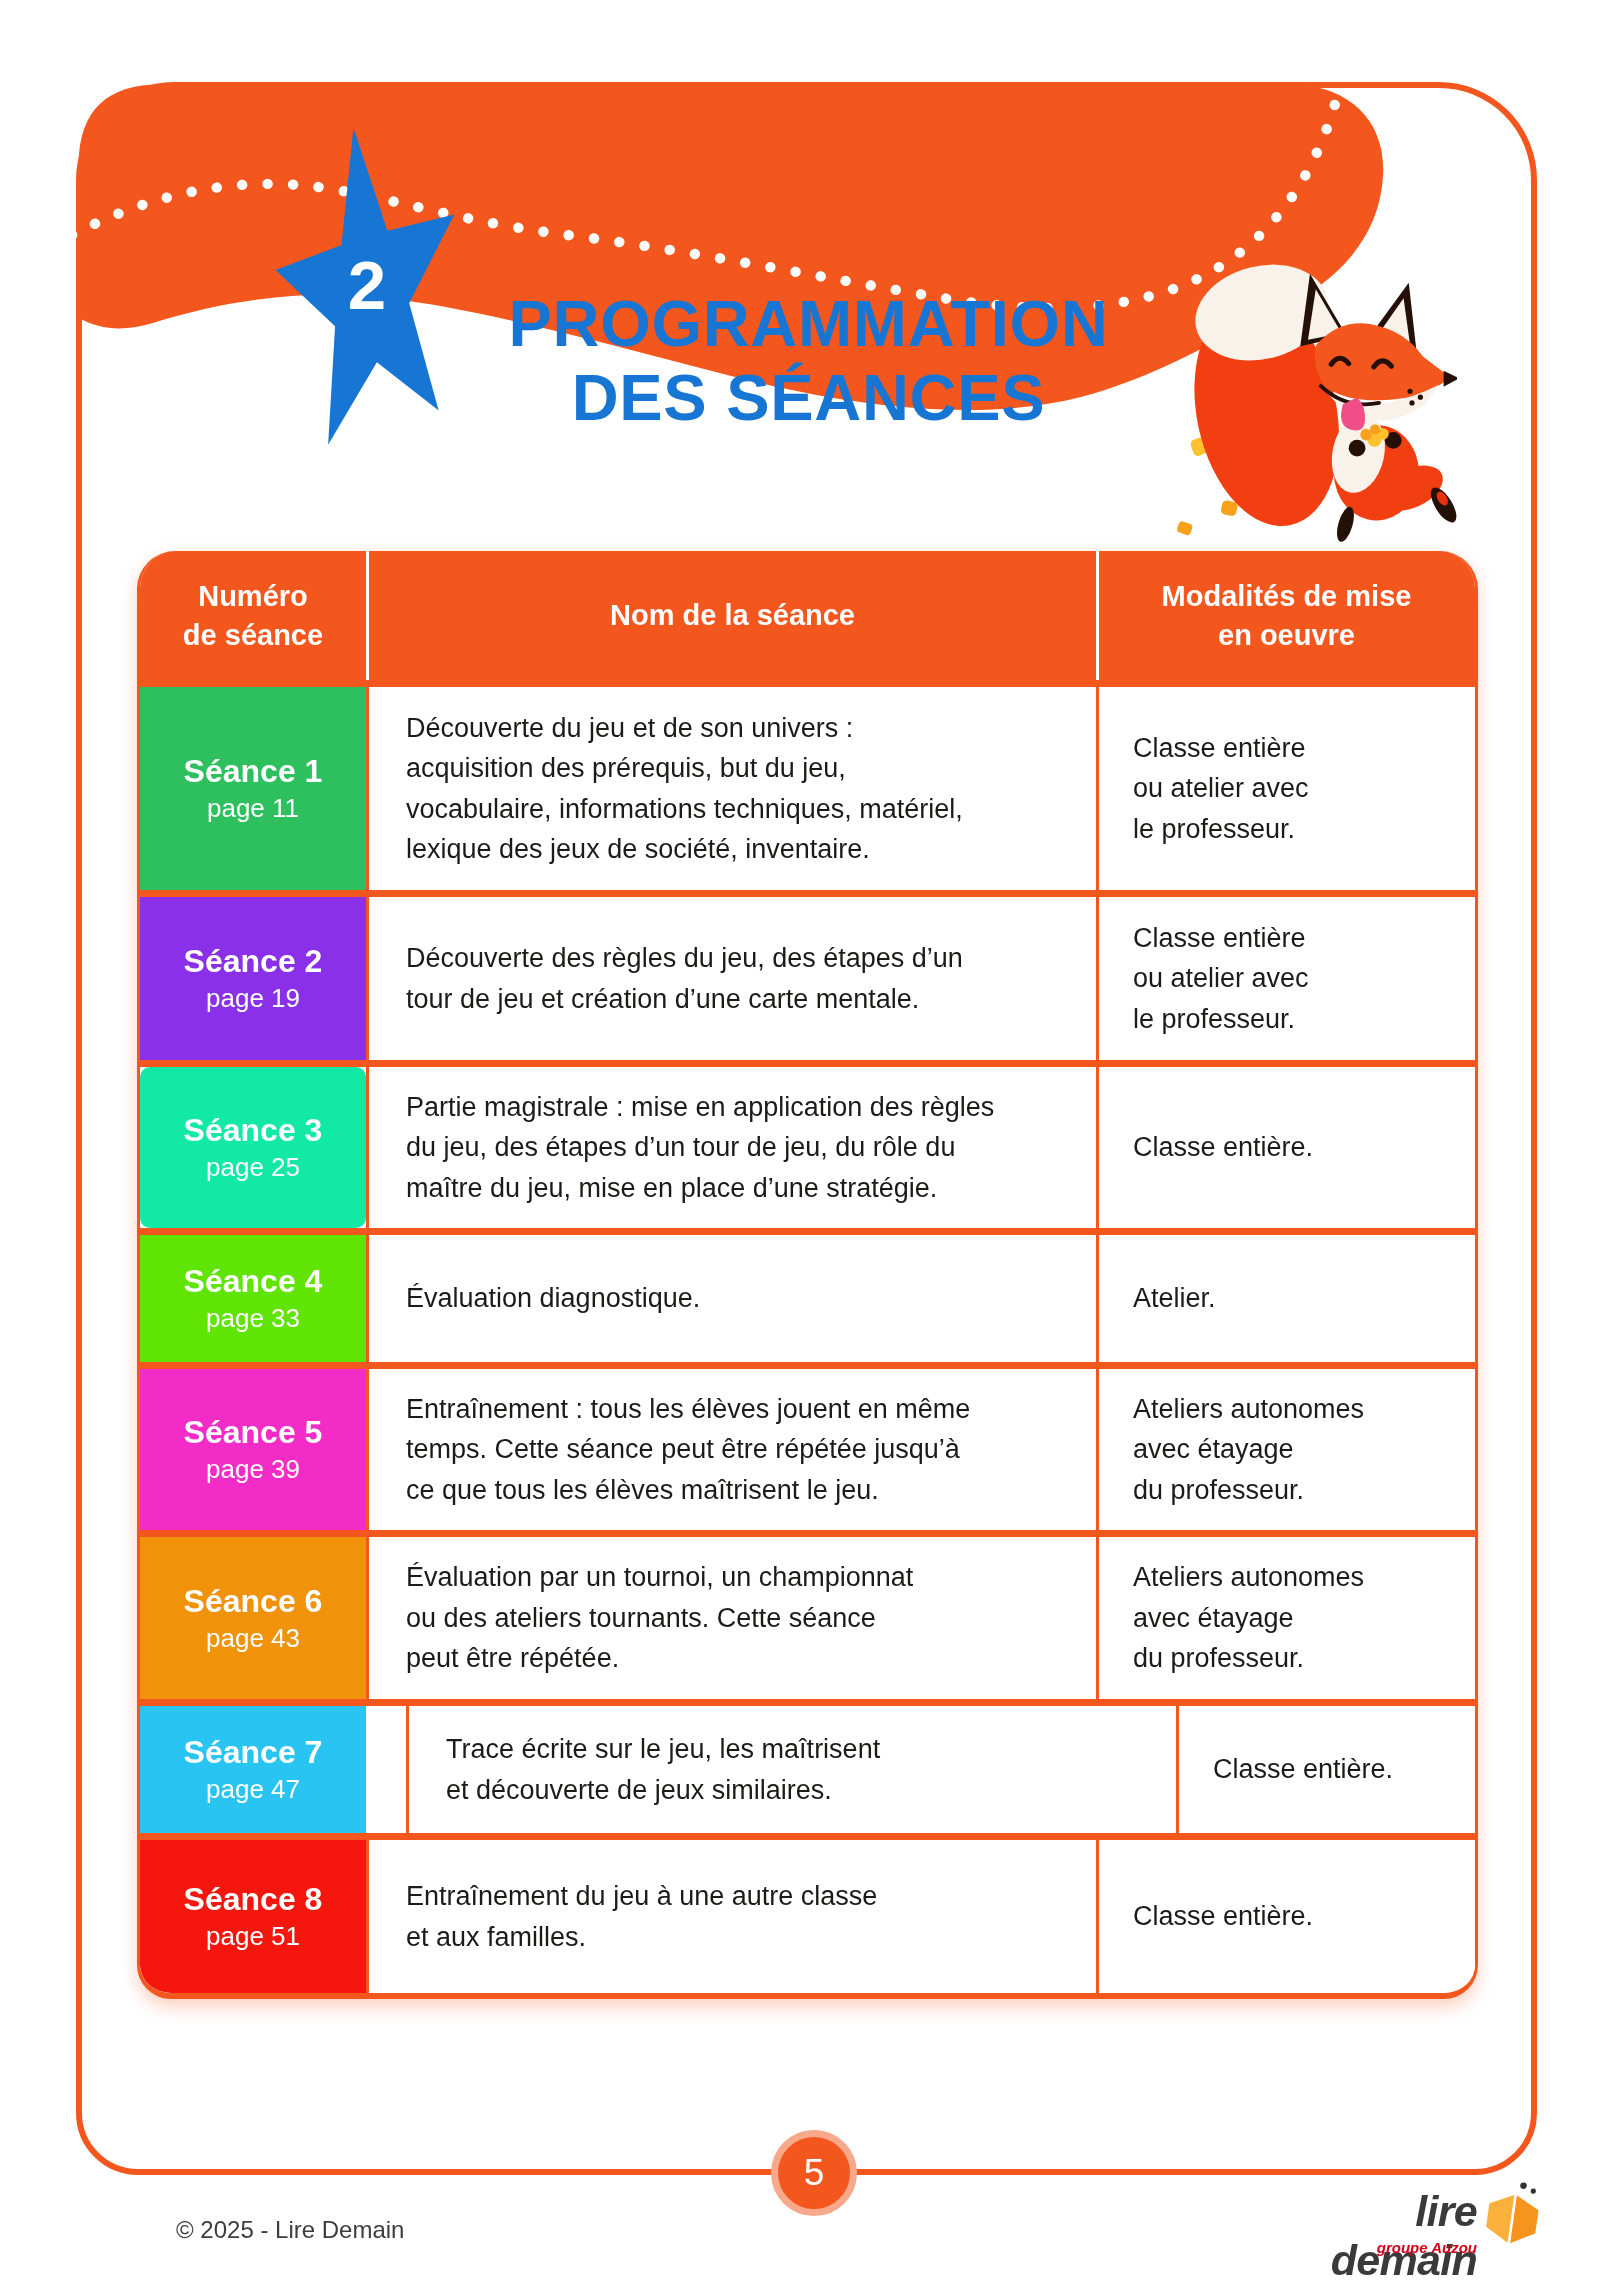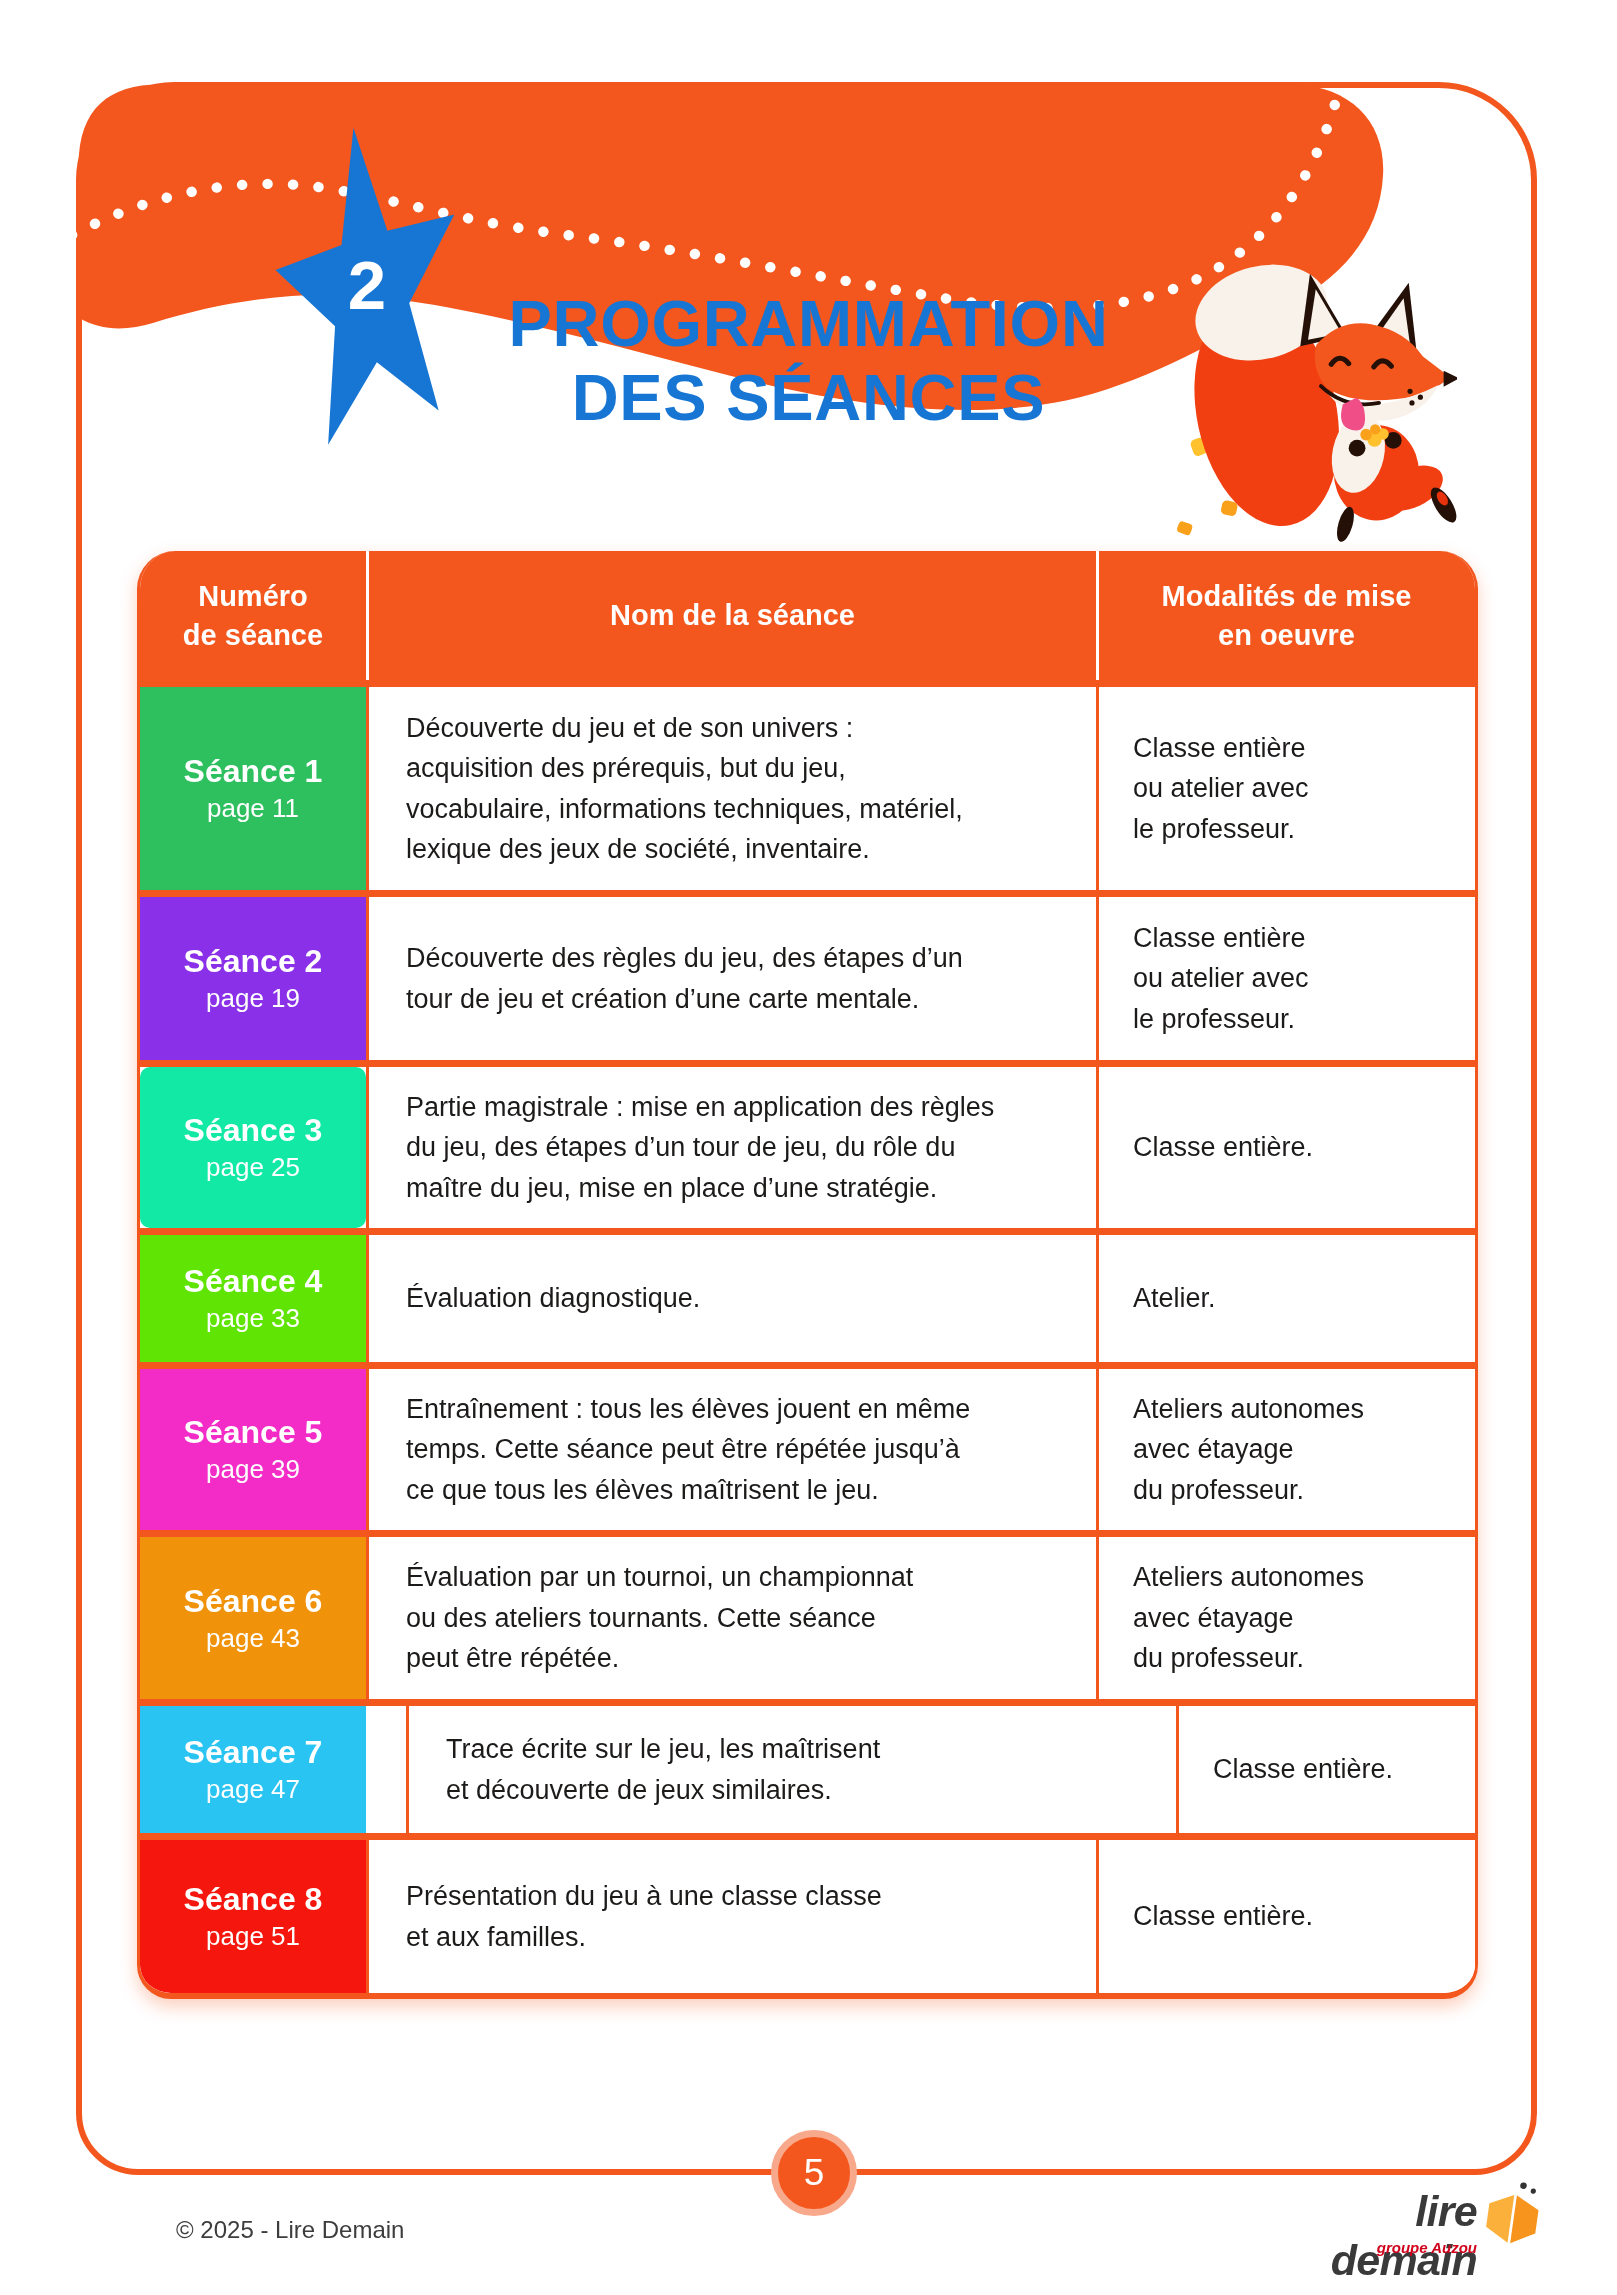--- a/index.html
+++ b/index.html
@@ -255,21 +255,21 @@
           </div>
           <div class="cell-name">Trace écrite sur le jeu, les maîtrisent
 et découverte de jeux similaires.</div>
           <div class="cell-mod">Classe entière.</div>
         </div>
         <div class="trow" style="height: 160px;">
           <div class="cell-num" style="background: rgb(245, 23, 13);">
             <div class="s-label">Séance 8</div>
             <div class="s-page">page 51</div>
           </div>
-          <div class="cell-name">Présentation du jeu à une classe classe
+          <div class="cell-name">Entraînement du jeu à une autre classe
 et aux familles.</div>
           <div class="cell-mod">Classe entière.</div>
         </div>
       </div>
   </div>
 
   <div class="page-circle">
     <span>5</span>
   </div>
   <div class="copyright">© 2025 - Lire Demain</div>

